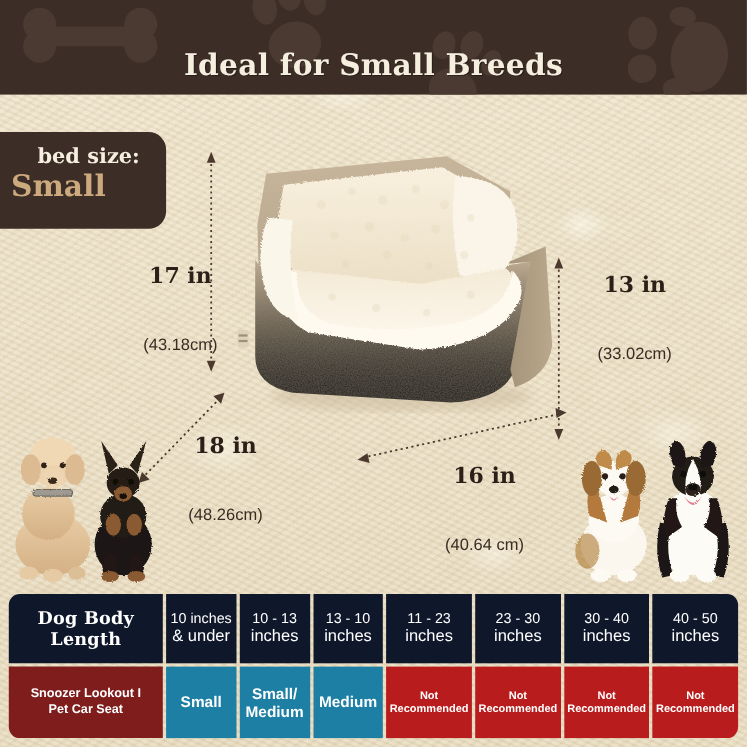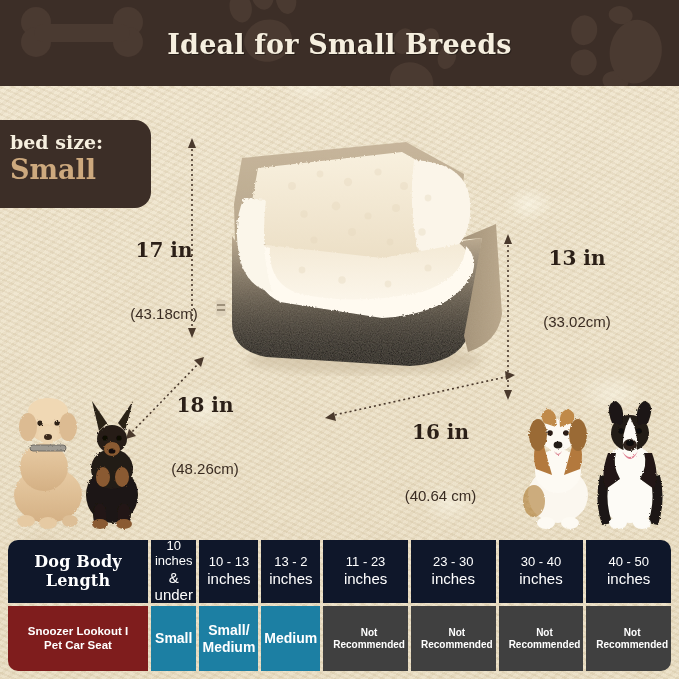--- a/index.html
+++ b/index.html
@@ -51,21 +51,21 @@
     height: 86px;
     background: #3c2e27;
     overflow: hidden;
   }
   .header .deco {
     position: absolute;
     fill: #4a3a31;
   }
   .header-title {
     position: absolute;
-    left: 0; top: 1px;
+    left: 0; top: 16px;
     width: 679px;
     height: 86px;
     display: flex;
     align-items: center;
     justify-content: center;
     font-family: "DejaVu Serif", serif;
     font-weight: bold;
     font-size: 27px;
     letter-spacing: .2px;
     color: #f6efdf;
@@ -83,20 +83,21 @@
     border-radius: 0 16px 16px 0;
     box-sizing: border-box;
     padding: 12px 0 0 22px;
   }
   .badge-label {
     font-family: "DejaVu Serif", serif;
     font-weight: bold;
     font-size: 19px;
     color: #f6efdf;
     line-height: 1.1;
+    margin-left: 24px;
   }
   .badge-value {
     font-family: "DejaVu Serif", serif;
     font-weight: bold;
     font-size: 27px;
     color: #cda97e;
     line-height: 1.2;
     margin-top: 1px;
   }
 
@@ -150,21 +151,21 @@
     justify-content: center;
     text-align: center;
     color: #ffffff;
     line-height: 1.15;
     box-sizing: border-box;
     padding: 2px 3px;
   }
   .cell.head { background: #0f172a; }
   .cell.rowlabel { background: #7f1d1d; }
   .cell.teal { background: #1c7fa3; }
-  .cell.gray { background: #404040; padding-left: 10px; }
+  .cell.gray { background: #b91c1c; }
 
   .cell.head .l1 { font-weight: normal; font-size: 13px; }
   .cell.head .l2 { font-weight: normal; font-size: 15px; }
 
   .cell.corner .l1,
   .cell.corner .l2 {
     font-family: "DejaVu Serif", serif;
     font-weight: bold;
     font-size: 16px;
     letter-spacing: .2px;
@@ -463,21 +464,21 @@
     </div>
     <div class="cell head">
       <span class="l1">10 inches</span>
       <span class="l2">&amp; under</span>
     </div>
     <div class="cell head">
       <span class="l1">10 - 13</span>
       <span class="l2">inches</span>
     </div>
     <div class="cell head">
-      <span class="l1">13 - 2</span>
+      <span class="l1">13 - 10</span>
       <span class="l2">inches</span>
     </div>
     <div class="cell head">
       <span class="l1">11 - 23</span>
       <span class="l2">inches</span>
     </div>
     <div class="cell head">
       <span class="l1">23 - 30</span>
       <span class="l2">inches</span>
     </div>

